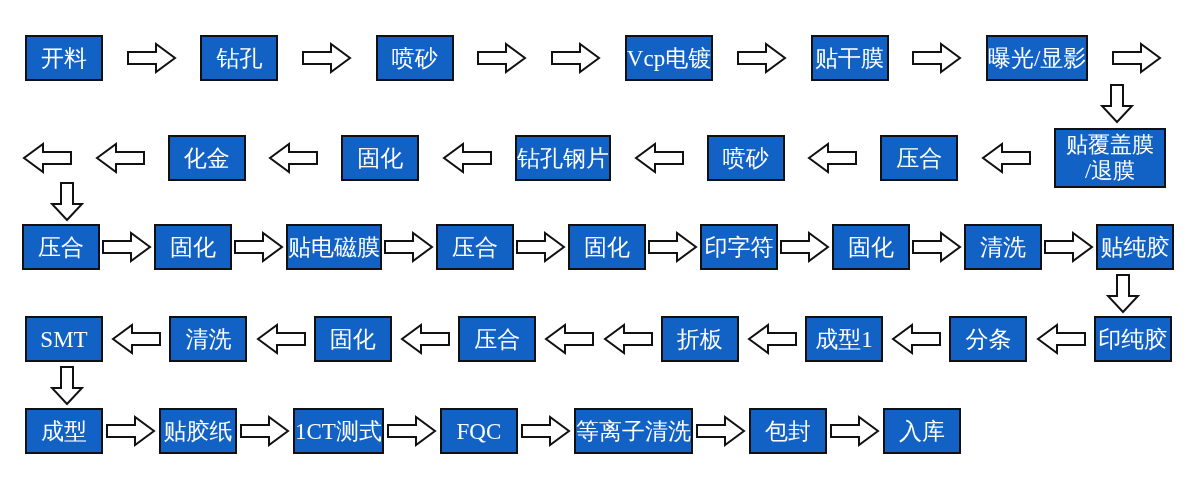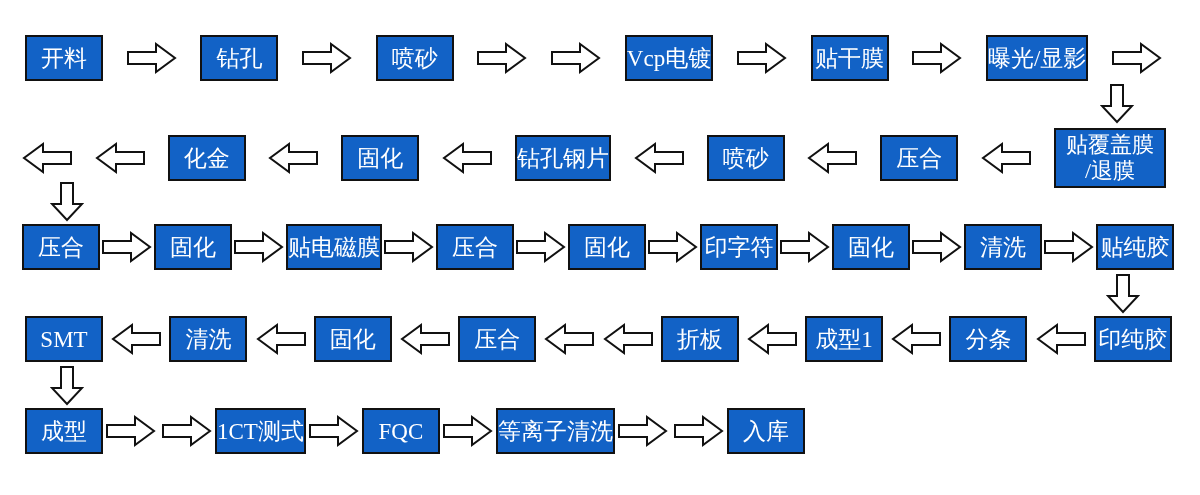--- a/index.html
+++ b/index.html
@@ -250,20 +250,23 @@
         <div>SMT</div>
       </div>
     </div>
   <div class="flow-row row5">
       <div class="step">
         <div>成型</div>
       </div>
       <svg width="50" height="32" viewBox="0 0 50 32" class="harrow">
         <polygon points="1,10 29,10 29,2 48,16 29,30 29,22 1,22" fill="#FFFFFF" stroke="#111111" stroke-width="2"></polygon>
       </svg>
+      <div class="step">
+        <div>贴胶纸</div>
+      </div>
       <svg width="50" height="32" viewBox="0 0 50 32" class="harrow">
         <polygon points="1,10 29,10 29,2 48,16 29,30 29,22 1,22" fill="#FFFFFF" stroke="#111111" stroke-width="2"></polygon>
       </svg>
       <div class="step">
         <div>1CT测式</div>
       </div>
       <svg width="50" height="32" viewBox="0 0 50 32" class="harrow">
         <polygon points="1,10 29,10 29,2 48,16 29,30 29,22 1,22" fill="#FFFFFF" stroke="#111111" stroke-width="2"></polygon>
       </svg>
       <div class="step">
@@ -271,20 +274,23 @@
       </div>
       <svg width="50" height="32" viewBox="0 0 50 32" class="harrow">
         <polygon points="1,10 29,10 29,2 48,16 29,30 29,22 1,22" fill="#FFFFFF" stroke="#111111" stroke-width="2"></polygon>
       </svg>
       <div class="step">
         <div>等离子清洗</div>
       </div>
       <svg width="50" height="32" viewBox="0 0 50 32" class="harrow">
         <polygon points="1,10 29,10 29,2 48,16 29,30 29,22 1,22" fill="#FFFFFF" stroke="#111111" stroke-width="2"></polygon>
       </svg>
+      <div class="step">
+        <div>包封</div>
+      </div>
       <svg width="50" height="32" viewBox="0 0 50 32" class="harrow">
         <polygon points="1,10 29,10 29,2 48,16 29,30 29,22 1,22" fill="#FFFFFF" stroke="#111111" stroke-width="2"></polygon>
       </svg>
       <div class="step">
         <div>入库</div>
       </div>
     </div>
 <svg width="34" height="40" viewBox="0 0 34 40" class="varrow c1">
       <polygon points="11,1 23,1 23,22 32,22 17,38 2,22 11,22" fill="#FFFFFF" stroke="#111111" stroke-width="2"></polygon>
     </svg>

